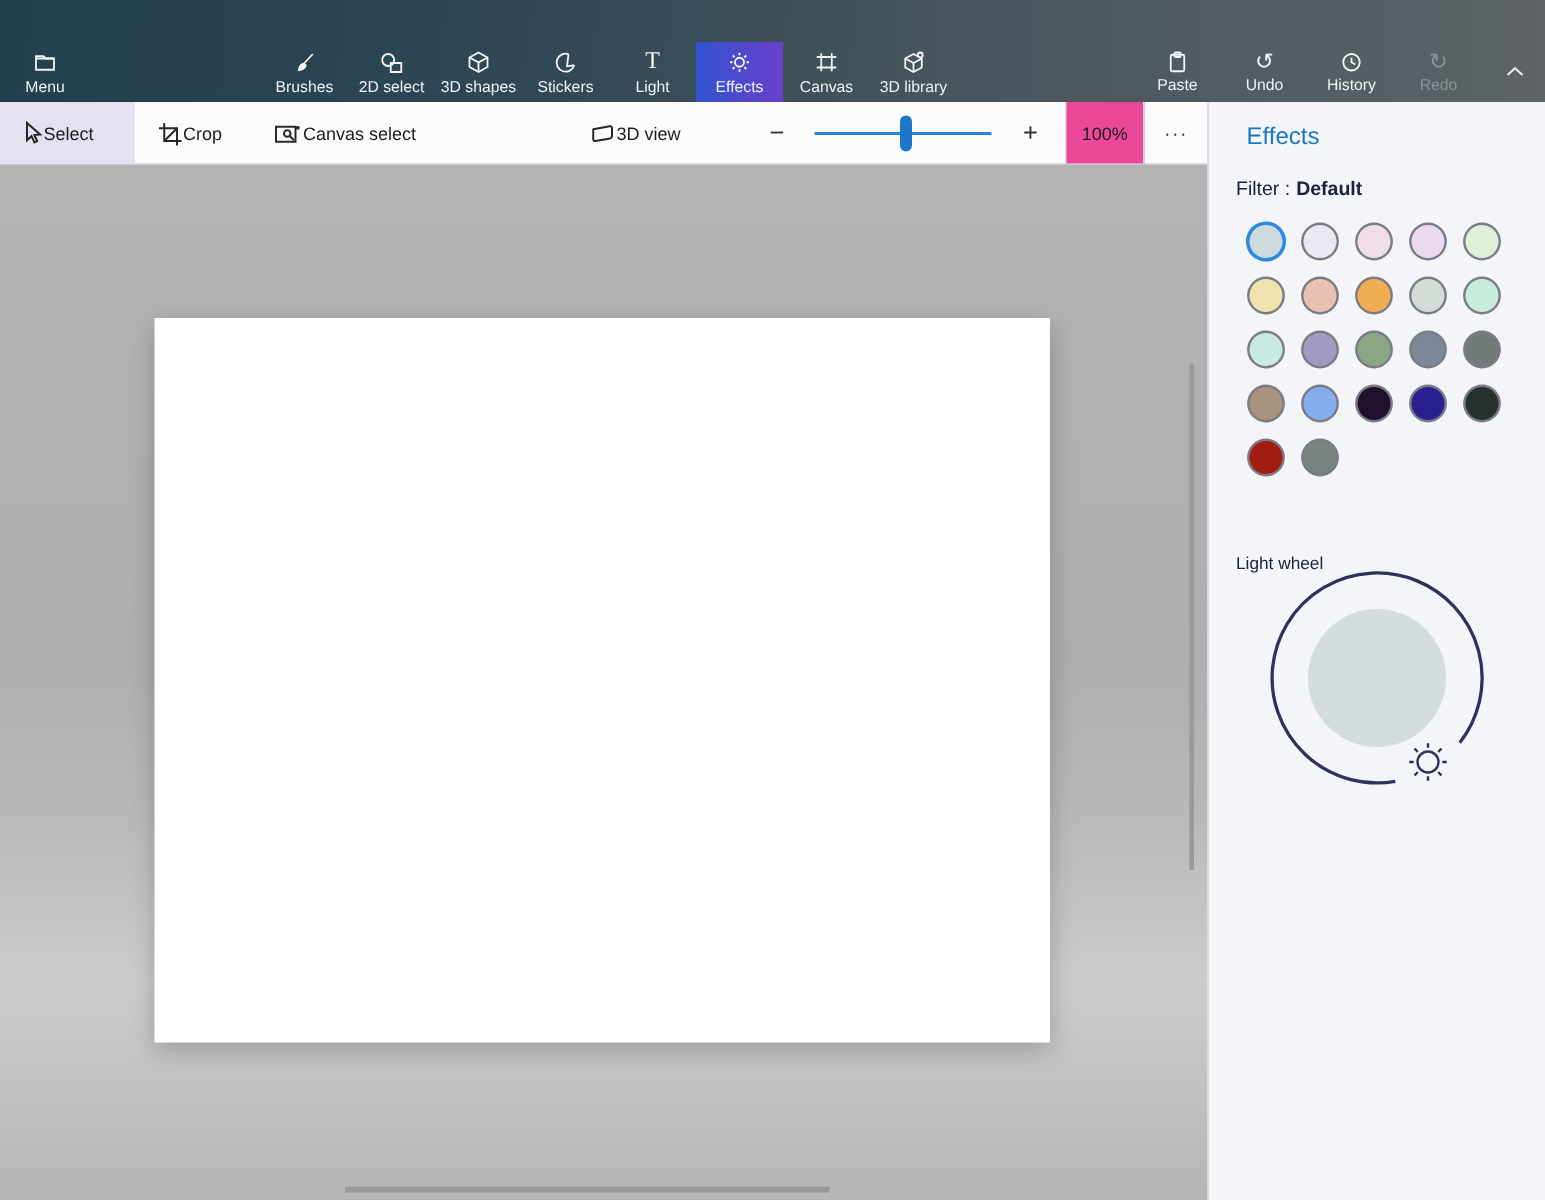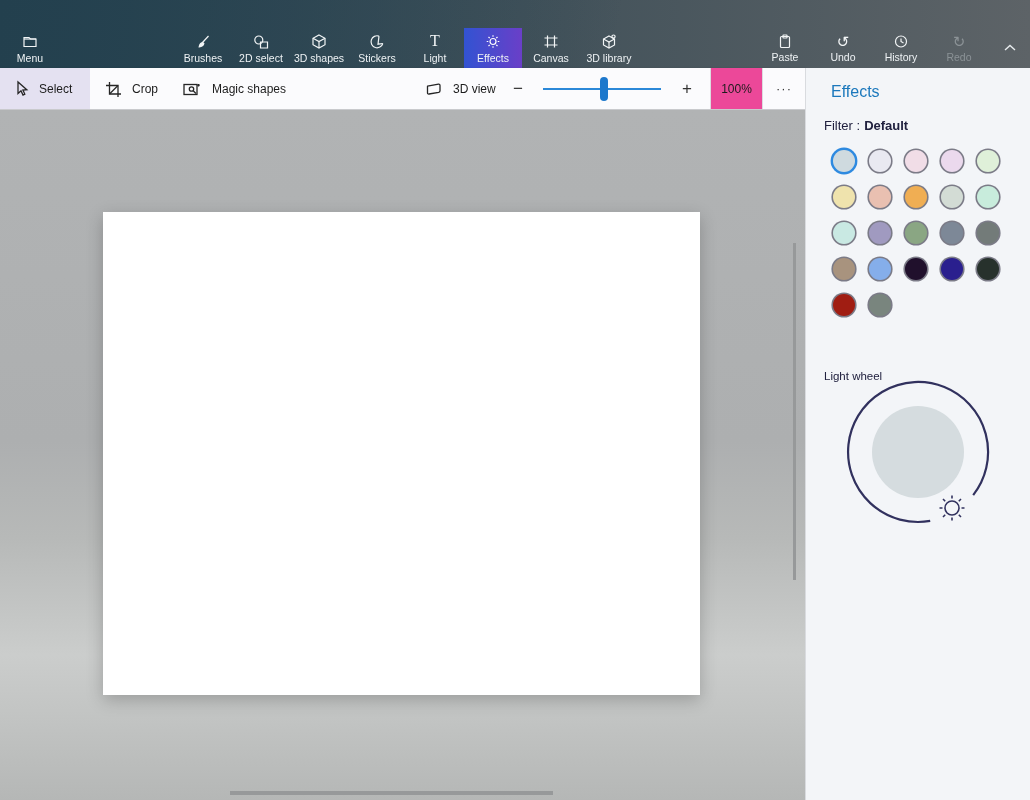--- a/index.html
+++ b/index.html
@@ -36,24 +36,24 @@
     justify-content:center; gap:1px; }
   .action .tlabel { font-size:10.5px; color:#eef2f4; }
   .action .gicon { font-size:15px; line-height:16px; color:#f2f5f6; }
   .action.disabled .tlabel, .action.disabled .gicon { color:#8b9296; }
   .chevron-btn { position:absolute; left:994px; top:28px; width:32px; height:40px;
     display:flex; align-items:center; justify-content:center; }
 
   
   #toolbar { position:absolute; left:0; top:68px; width:805px; height:42px;
     background:#fbfbfd; border-bottom:1px solid #c9cacd; box-shadow:0 1px 3px rgba(0,0,0,.18); }
-  .tb-item { position:absolute; top:0; height:41px; display:flex; align-items:center; gap:10px;
+  .tb-item { position:absolute; top:0; height:41px; display:flex; align-items:center; 
     color:#1c1c1c; font-size:12px; }
   #select-section { left:0; width:90px; background:#e4e1f1; padding-left:14px; }
-  #crop-btn { left:104px; } #magic-btn { left:182px; } #view3d-btn { left:424px; }
+  #crop-btn { left:104px; } #magic-btn { left:182px; } #view3d-btn { left:392px; }
   .tb-item svg { stroke:#262626; fill:none; stroke-width:1.3; }
   #zoom-out { left:505px; width:26px; justify-content:center; font-size:17px; color:#333; }
   #zoom-in  { left:674px; width:26px; justify-content:center; font-size:17px; color:#333; }
   #slider { position:absolute; left:543px; top:0; width:118px; height:41px; }
   #slider .track { position:absolute; left:0; right:0; top:20px; height:2px; background:var(--accent-blue); }
   #slider .thumb { position:absolute; top:9px; width:8px; height:24px; border-radius:4px;
     background:#1d78cc; transform:translateX(-4px); }
   #zoom-value { left:710px; width:53px; justify-content:center; background:#ec4899;
     border-left:1px solid #dcdce0; border-right:1px solid #dcdce0; }
   #more-btn { left:763px; width:42px; justify-content:center; font-size:13px; letter-spacing:1px; color:#333; }
@@ -220,21 +220,21 @@
         </svg>
       <span>Crop</span>
     </div>
     <div class="tb-item" id="magic-btn">
       <svg width="20" height="16" viewBox="0 0 20 16">
           <rect x="2" y="3.5" width="13" height="10"></rect>
           <circle cx="9.5" cy="8" r="2.2"></circle>
           <path d="M11.2 9.7 L14 12.5"></path>
           <path d="M16.5 3 V5.5 M15.2 4.2 H17.8"></path>
         </svg>
-      <span>Magic shapes</span>
+      <span>Canvas select</span>
     </div>
     <div class="tb-item" id="view3d-btn">
       <svg width="19" height="15" viewBox="0 0 19 15">
           <path d="M3.5 5.2 L14.5 3.2 Q16 3 16 4.5 V9.8 Q16 11 14.7 11.3 L5 13 Q3.5 13.2 3.5 11.8 Z" stroke-linejoin="round"></path>
         </svg>
       <span>3D view</span>
     </div>
     <div class="tb-item" id="zoom-out">−</div>
     <div id="slider">
       <div class="track"></div>

